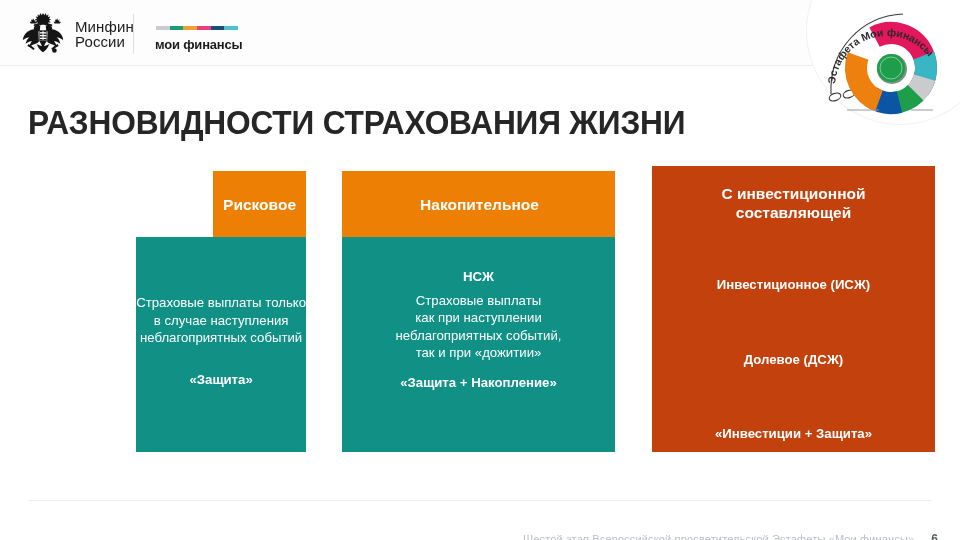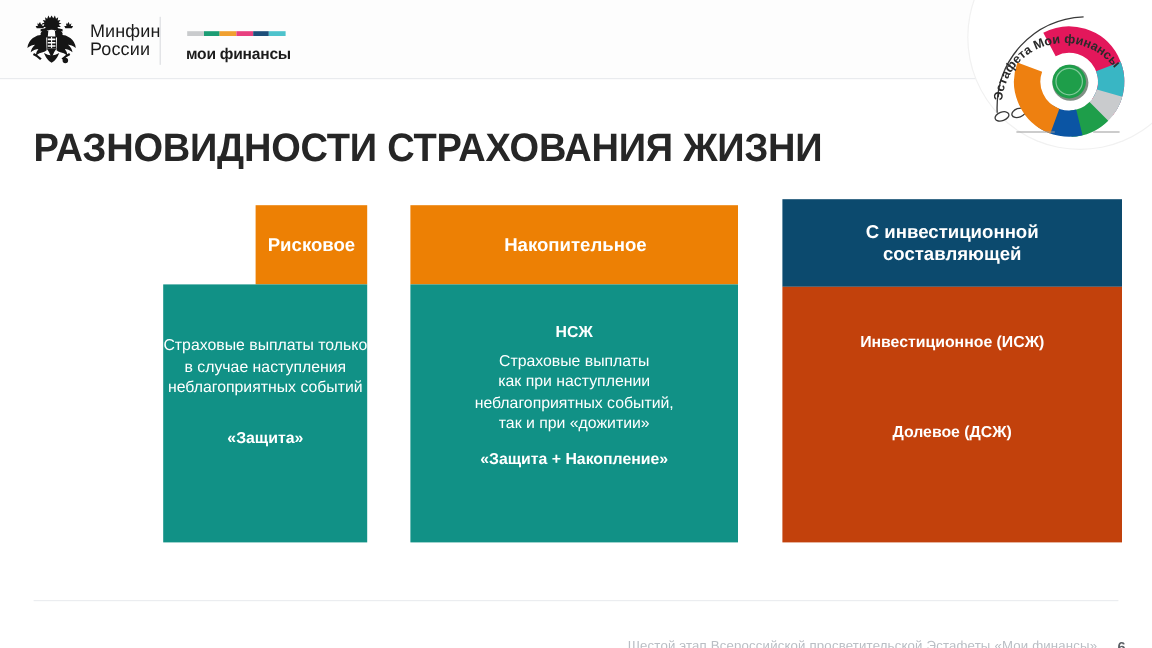--- a/index.html
+++ b/index.html
@@ -164,21 +164,21 @@
     font-weight: 400;
     color: #ffffff;
   }
   .body-block.bold {
     font-weight: bold;
   }
 
   
   #card-risk        { left: 30px;  top: 171px; width: 276px; height: 281px; align-items: flex-end; }
   #card-risk  .card-header { height: 66px; }
-  #card-risk  .card-body   { padding-top: 42px; }
+  #card-risk  .card-body   { padding-top: 57px; }
   #card-risk  .blk-1 { margin-bottom: 24px; }
 
   
   #card-saving      { left: 342px; top: 171px; width: 273px; height: 281px; }
   #card-saving .card-header { height: 66px; padding-left: 12px; }
   #card-saving .card-body   { padding-top: 31px; }
   #card-saving .blk-1 { margin-bottom: 6px; }
   #card-saving .blk-2 { margin-bottom: 12px; }
 
   
@@ -333,25 +333,26 @@
         <div class="body-block bold blk-1">НСЖ</div>
         <div class="body-block blk-2">Страховые выплаты
 как при  наступлении
 неблагоприятных  событий,
 так и при  «дожитии»</div>
         <div class="body-block bold blk-3">«Защита + Накопление»</div>
       </div>
     </div>
 
     <div class="card" id="card-invest">
-      <div class="card-header" style="background: #0c4a6e;">С инвестиционной
+      <div class="card-header" style="background: #c2410c;">С инвестиционной
 составляющей</div>
       <div class="card-body" style="background: #c2410c; gap: 23px;">
         <div class="body-block bold blk-1">Инвестиционное (ИСЖ)</div>
         <div class="body-block bold blk-2">Долевое (ДСЖ)</div>
+        <div class="body-block bold blk-3">«Инвестиции + Защита»</div>
       </div>
     </div>
   </div>
 
   <div id="footer-rule"></div>
   <div id="footer">
     <span id="footer-text" style="color: rgb(185, 190, 196);">Шестой  этап Всероссийской просветительской  Эстафеты  «Мои финансы»</span>
     <span id="footer-page">6</span>
   </div>
 

